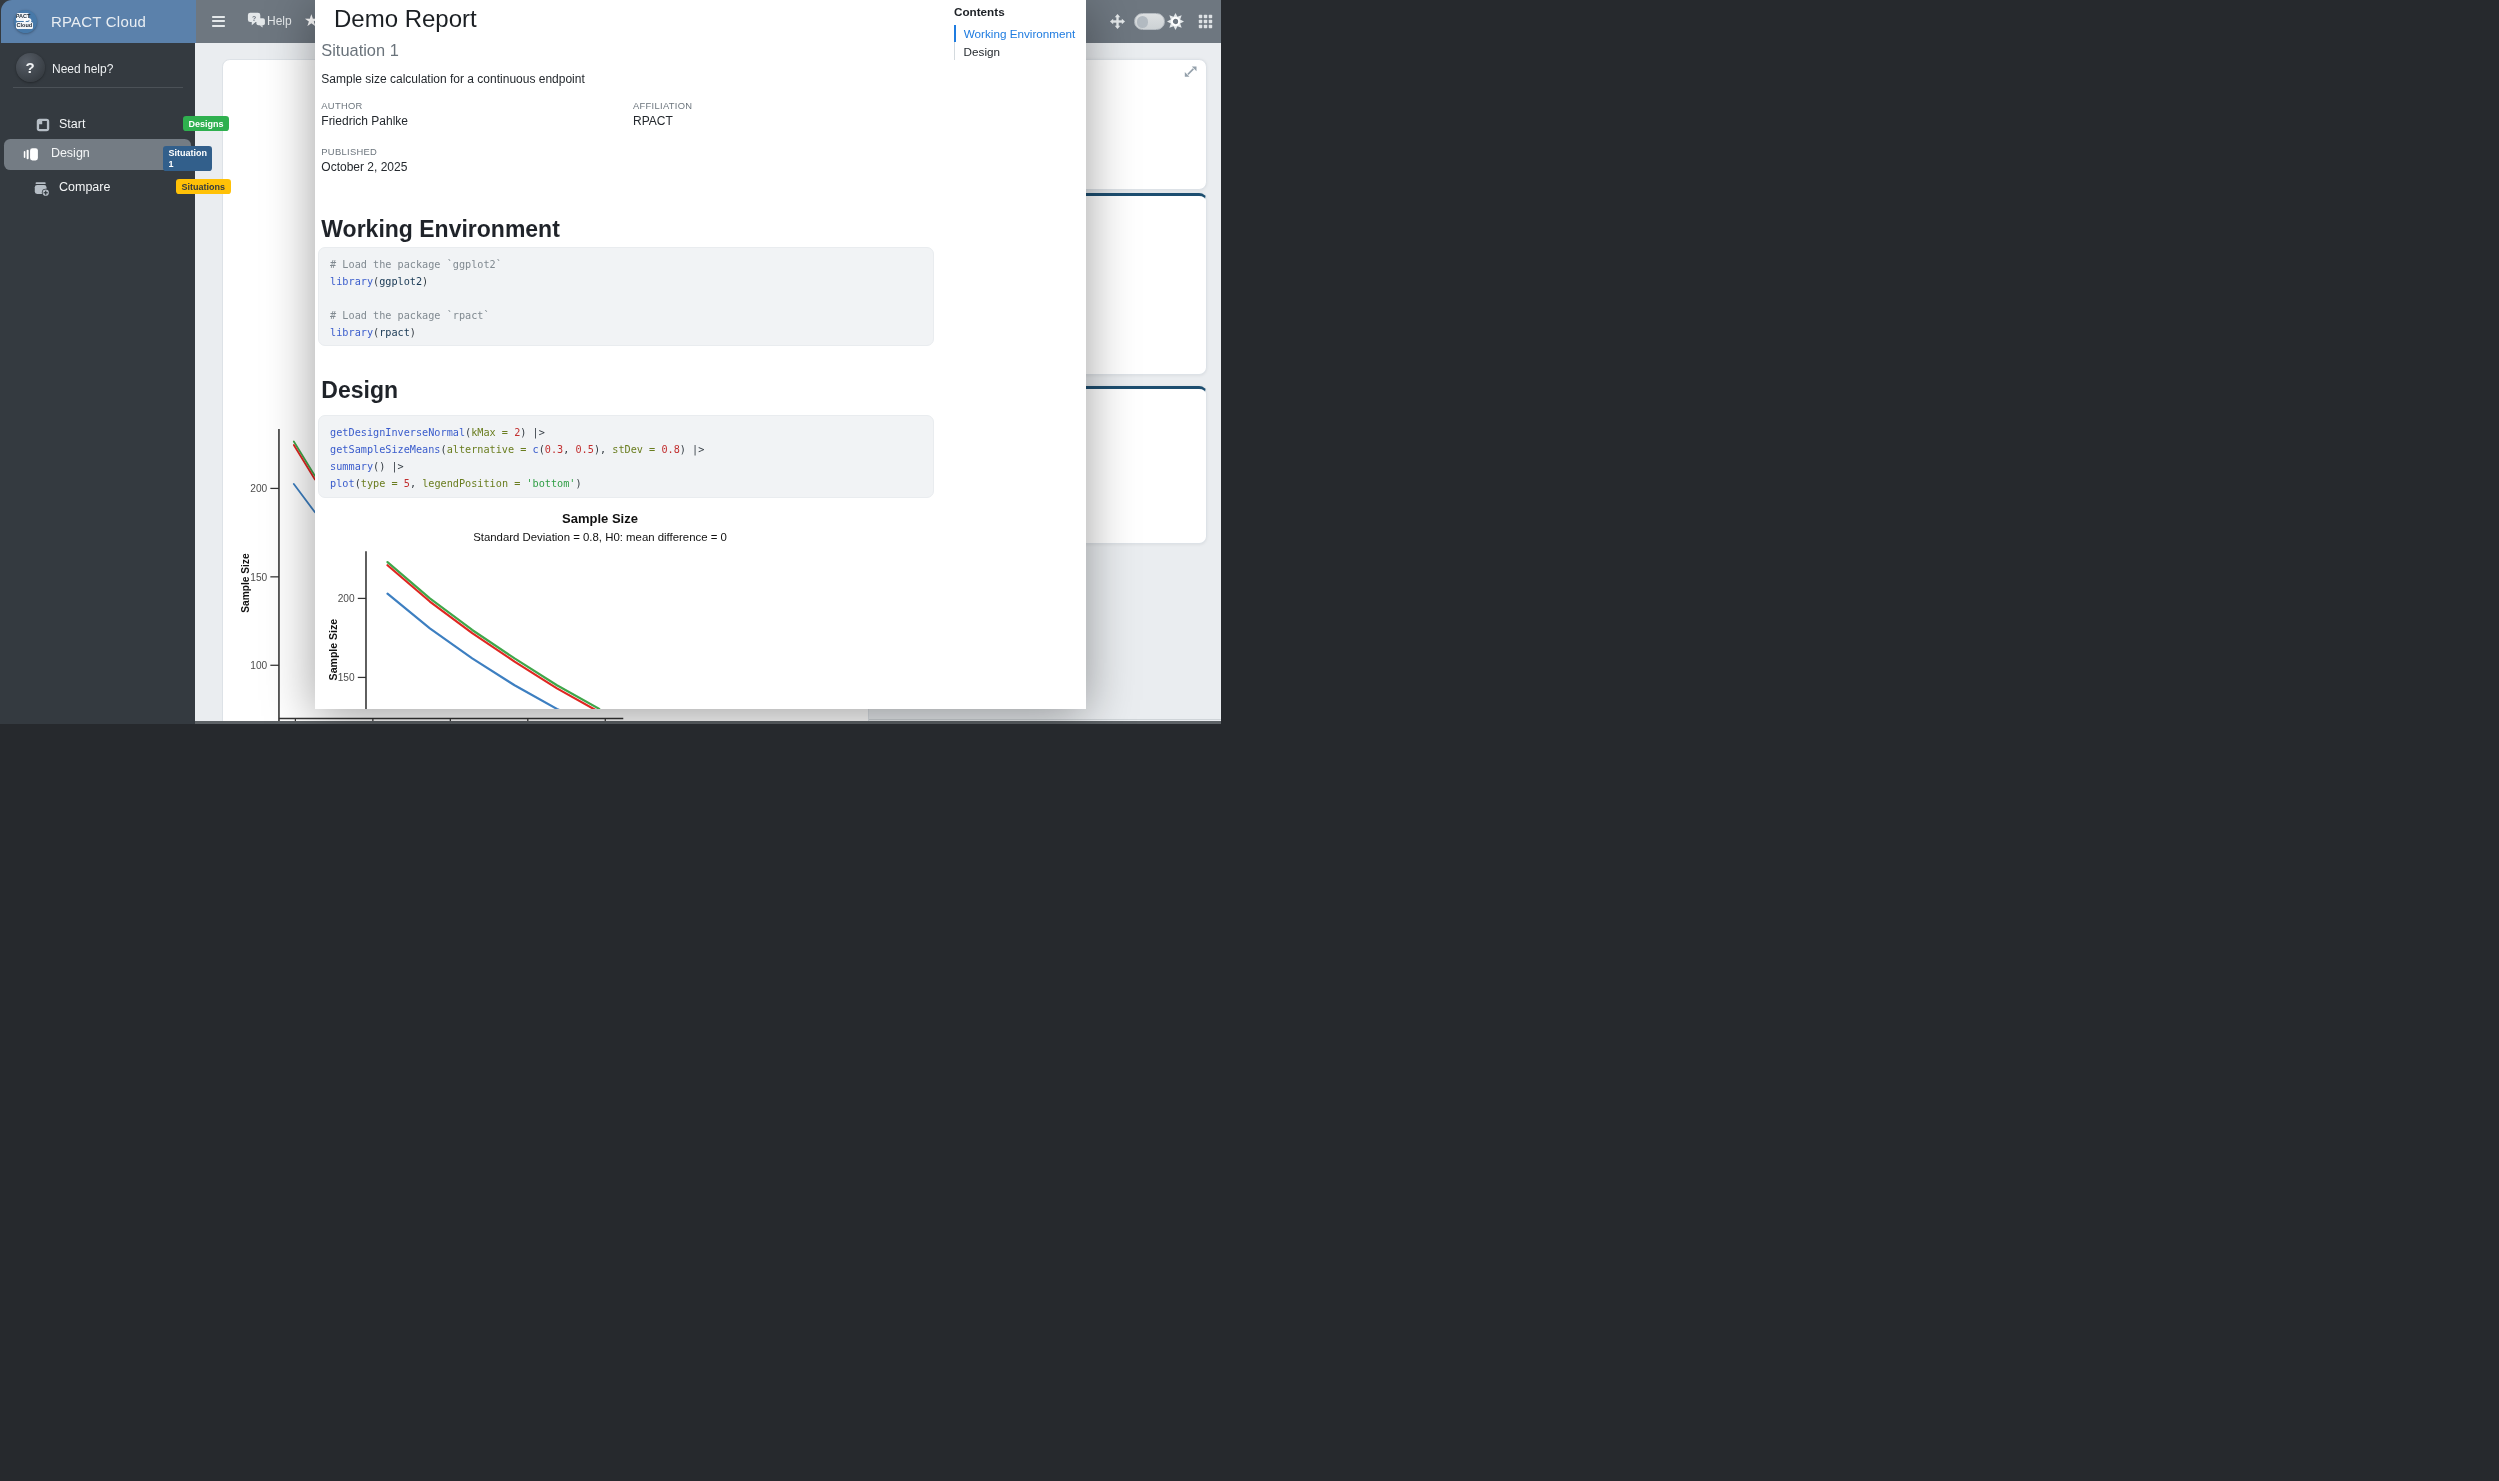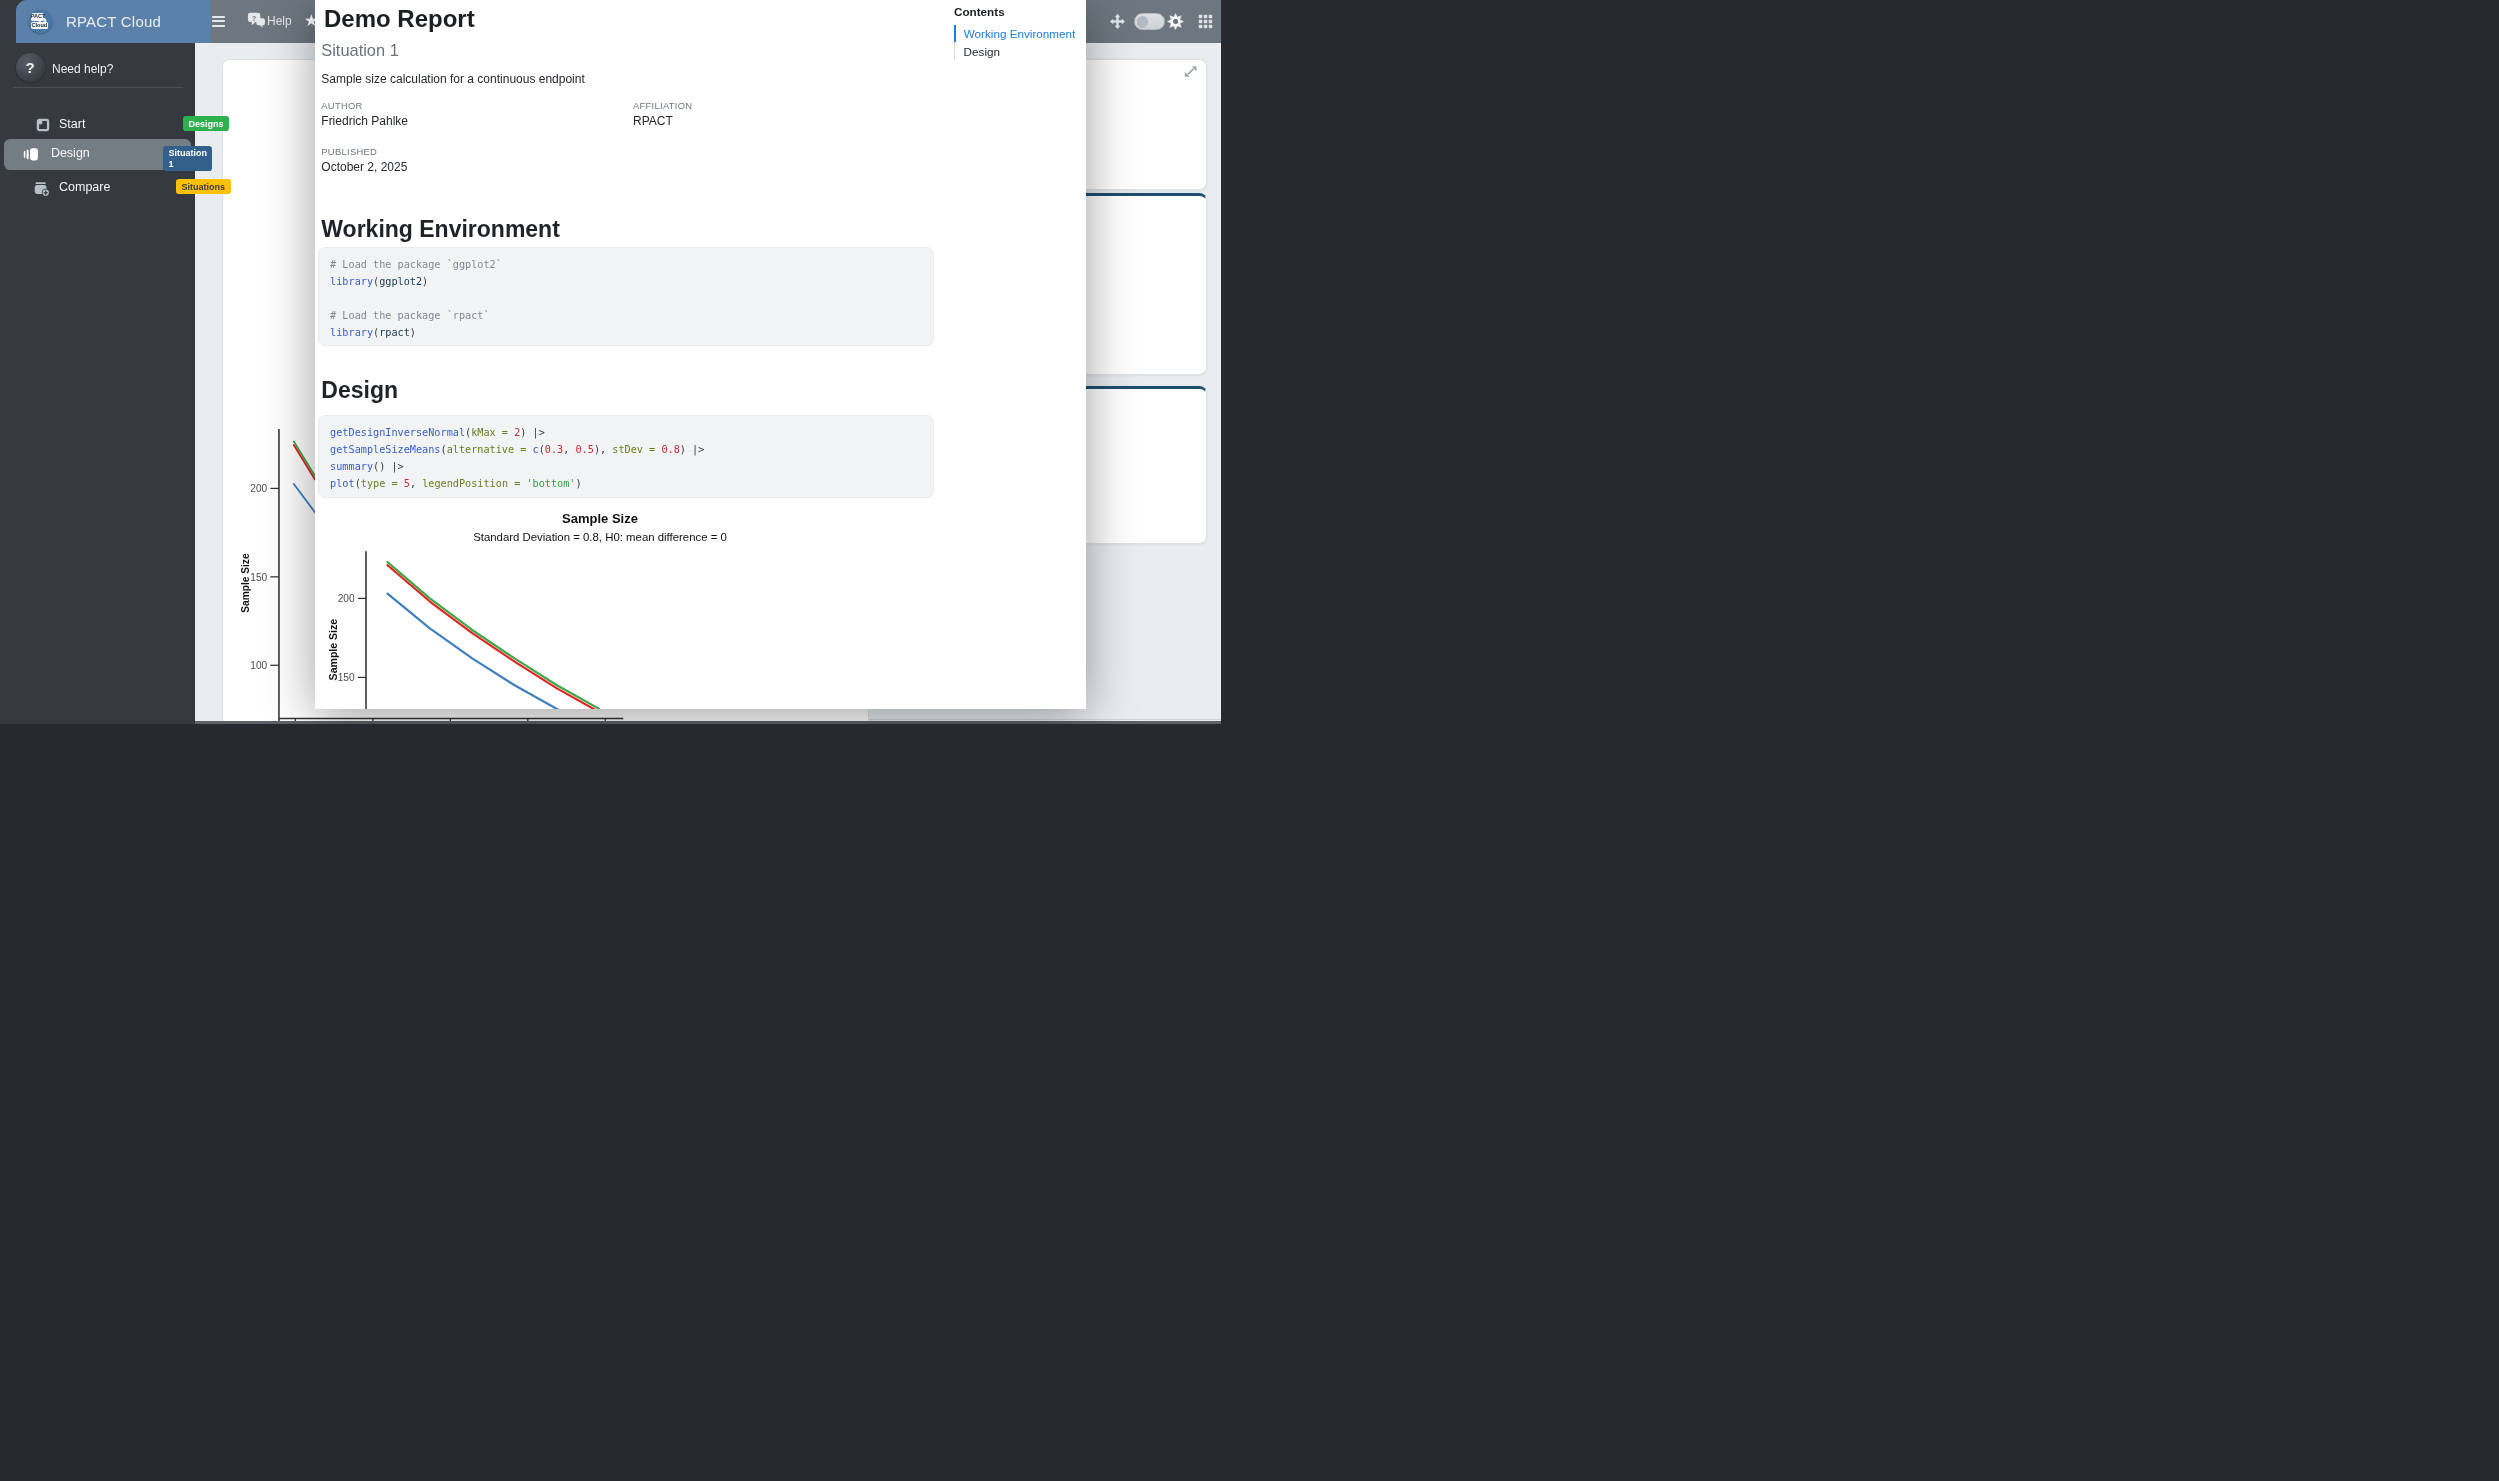--- a/index.html
+++ b/index.html
@@ -4,21 +4,21 @@
 <style>
   html,body{margin:0;padding:0;background:#26292d;}
   body{font-family:"Liberation Sans",sans-serif;-webkit-font-smoothing:antialiased;}
   #stage{position:relative;width:1221px;height:724px;overflow:hidden;background:#eaedf0;}
   .abs{position:absolute;}
   .card{background:#fff;border:0.8px solid #dde2e7;border-radius:7.8px;box-sizing:border-box;}
   .ellipsis{white-space:nowrap;overflow:hidden;}
 
   
   #sidebar{left:0;top:0;width:195px;height:724px;background:#343a40;z-index:3;}
-  #sidebar-header{left:16px;top:0;width:195px;height:43px;background:#5b81ab;border-top-left-radius:11px;}
+  #sidebar-header{left:1px;top:0;width:195px;height:43px;background:#5b81ab;border-top-left-radius:11px;}
   #logo-circle{left:12.5px;top:10.2px;width:23px;height:23px;border-radius:50%;background:#4779a9;overflow:hidden;box-shadow:0 0.8px 2.3px rgba(0,0,0,.35);}
   #logo-chip{left:2.3px;top:3.1px;width:13.3px;height:7.8px;background:#f2f5f8;border-radius:1.6px;color:#1d2b3a;font-size:5.5px;font-weight:bold;line-height:7.8px;text-align:center;}
   #logo-r{left:9.4px;top:5.5px;color:#fff;font-size:12.5px;font-weight:bold;}
   #logo-cloud{left:2.3px;top:11.7px;color:#15202e;font-size:5.5px;font-weight:bold;background:#f2f5f8;border-radius:1.6px;padding:0 0.8px;line-height:7px;}
   #app-title{left:50px;top:12.5px;font-size:15px;color:#e9eef3;letter-spacing:0.2px;}
   #need-help-avatar{left:15.7px;top:53px;width:29px;height:29px;border-radius:50%;
      background:radial-gradient(circle at 35% 30%,#565d66,#2e3338);color:#f1f3f5;font-size:15px;font-weight:bold;
      text-align:center;line-height:29px;box-shadow:0 0.8px 2.3px rgba(0,0,0,.4);}
   #need-help-label{left:52px;top:62px;font-size:12px;color:#edf0f2;}
   #sidebar-divider{left:12.5px;top:87px;width:170px;height:0;border-top:0.8px solid #4b5157;}
@@ -76,21 +76,21 @@
   #chip2-mark1{left:1089px;top:493px;width:2px;height:7px;background:#3b7fc4;}
   #chip2-mark2{left:1093px;top:491px;width:2px;height:9.4px;background:#e8a33d;}
   #rp-minus-a{left:1160px;top:70px;width:11.7px;height:2.3px;background:#94a0ab;border-radius:1.6px;}
 
   
   #bottom-line{left:195px;top:721px;width:1026px;height:3.1px;background:#5d6266;z-index:4;}
   #right-bottom-rule{left:869px;top:719px;width:352px;height:0.8px;background:#cfd4d8;z-index:1;}
 
   
   #modal{left:315px;top:0;width:771px;height:709px;background:#fff;z-index:10;box-shadow:0 7.8px 47px rgba(0,0,0,.38);overflow:hidden;}
-  #modal-title{left:9px;top:4.7px;font-size:24px;font-weight:bold;color:#1b1f23;}
+  #modal-title{left:19px;top:4.7px;font-size:24px;font-weight:normal;color:#1b1f23;}
   #modal-subtitle{left:6.3px;top:41px;font-size:16.4px;color:#6a737b;}
   #modal-desc{left:6.3px;top:72px;font-size:12px;color:#24292e;}
   .meta-label{position:absolute;font-size:9.4px;color:#6c757d;letter-spacing:0.3px;}
   .meta-value{position:absolute;font-size:12px;color:#24292e;}
   .h2{position:absolute;left:6.3px;font-size:23px;font-weight:bold;color:#1f2329;}
   .codeblock{position:absolute;left:3.1px;width:616px;background:#f1f3f5;border:0.8px solid #e9ecef;border-radius:7px;box-sizing:border-box;
      font-family:"DejaVu Sans Mono",monospace;font-size:10.2px;line-height:17px;padding:7.8px 11px;}
   .tk-cm{color:#818a91;margin-top:12px;} .tk-fn{color:#3a5ccc;} .tk-pt{color:#333b42;} .tk-pk{color:#173753;}
   .tk-ar{color:#6a7d1f;} .tk-op{color:#6a7d1f;} .tk-nu{color:#c22f2f;} .tk-pp{color:#333b42;} .tk-st{color:#2f9e44;} .tk-ws{color:#333b42;}
   #contents{left:639px;top:4.7px;width:129px;}

